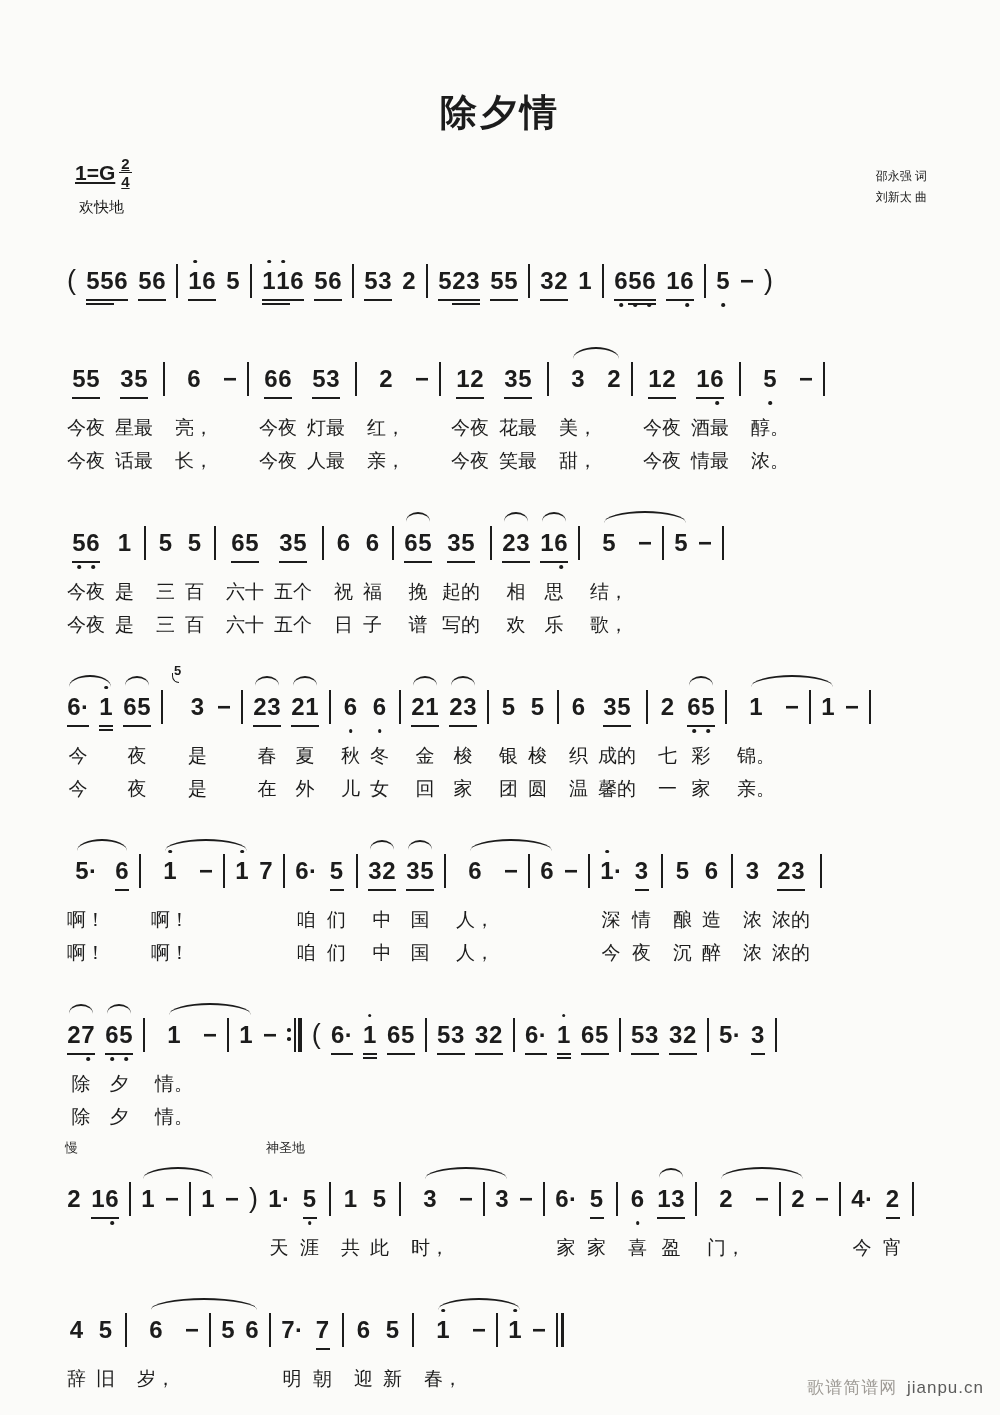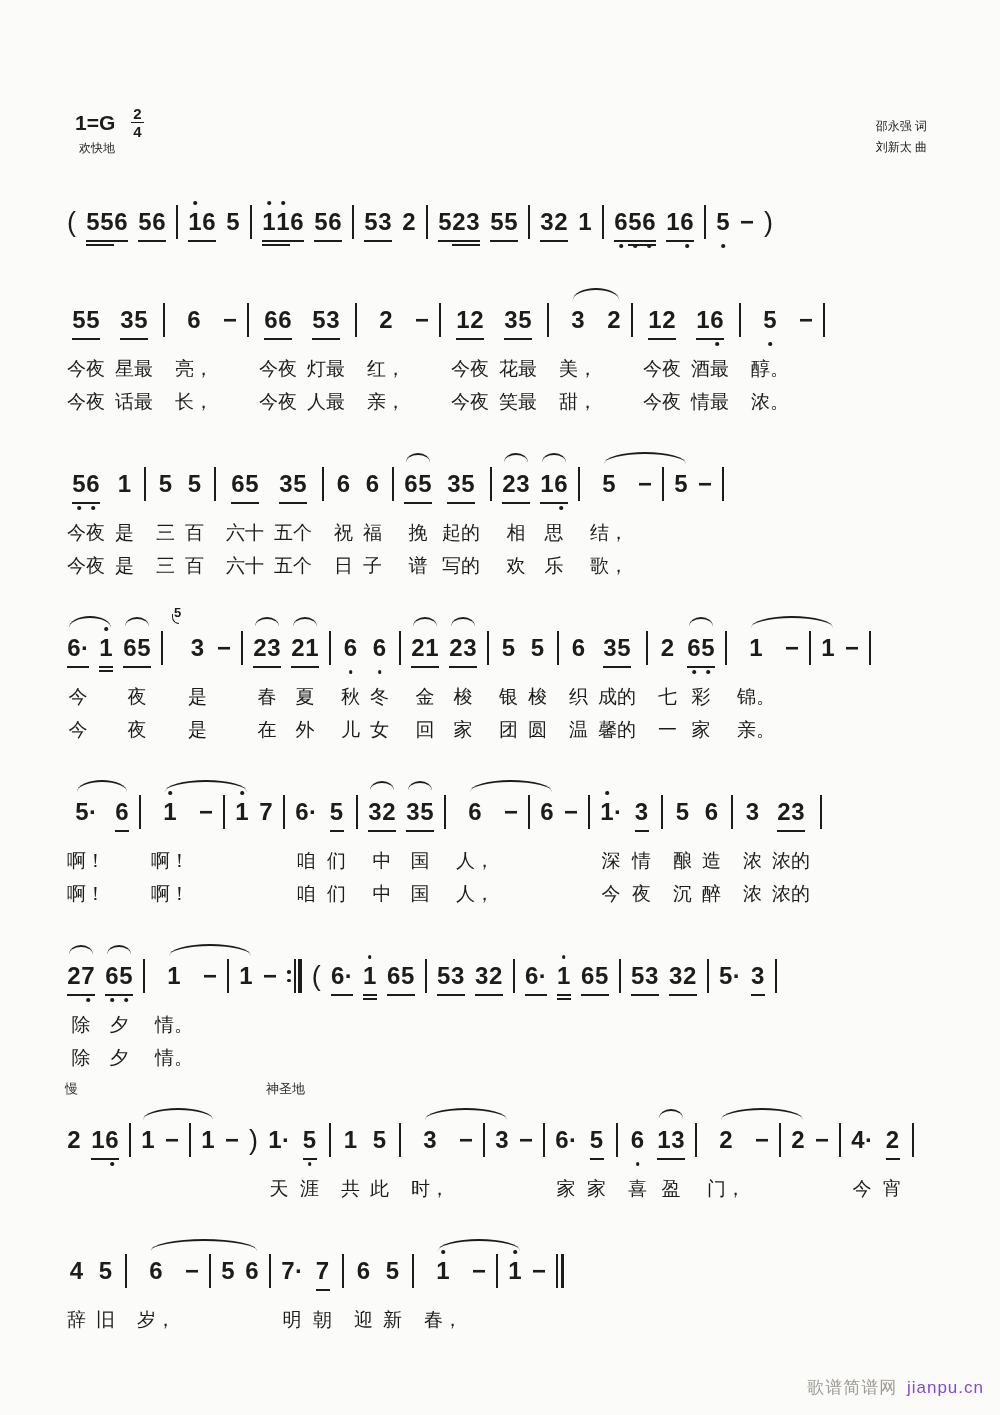--- a/index.html
+++ b/index.html
@@ -7,26 +7,26 @@
     width:1000px;height:1415px;
     background:#fbfbf9;
     color:#1c1c1c;
     font-family:"Liberation Sans","DejaVu Sans",sans-serif;
     position:relative;
     overflow:hidden;
   }
   .page{width:866px;margin:0 auto;padding-top:88px;}
   .title{text-align:center;font-size:37px;font-weight:700;letter-spacing:3px;}
   .meta-row{display:flex;justify-content:space-between;align-items:flex-start;margin-top:18px;padding:0 6px 0 8px;}
-  .key-block{display:flex;align-items:center;font-size:21px;font-weight:600;gap:16px;}
+  .key-block{display:flex;align-items:center;font-size:21px;font-weight:600;gap:4px;text-decoration:underline;}
   .frac{display:inline-flex;flex-direction:column;align-items:center;line-height:1.05;font-size:15px;font-weight:700;}
   .frac .den{border-top:1.6px solid #1c1c1c;padding:1px 2px 0 2px;}
   .frac .num{padding:0 2px;}
   .credits{text-align:right;font-size:12px;line-height:1.75;margin-top:10px;}
-  .tempo{font-size:12px;margin-top:0;padding-left:4px;}
+  .tempo{font-size:15px;margin-top:8px;padding-left:4px;}
   .score{margin-top:26px;}
   .m-line{position:relative;margin-bottom:26px;}
   .tokens{display:flex;align-items:flex-start;gap:10px;flex-wrap:nowrap;}
   .tok{display:flex;flex-direction:column;align-items:center;position:relative;}
   .note-box{position:relative;height:32px;display:flex;align-items:center;margin-top:22px;margin-bottom:18px;font-weight:700;font-size:24px;}
   .ch{position:relative;width:14px;text-align:center;display:inline-block;line-height:1;}
   .ch.dotc{width:8px;}
   .hidot,.lodot{position:absolute;left:50%;transform:translateX(-50%);width:3.6px;height:3.6px;border-radius:50%;background:#1c1c1c;}
   .hidot{top:-9px;}
   .lodot{bottom:-14px;}
@@ -40,26 +40,27 @@
   .paren{font-size:27px;font-weight:400;line-height:1;}
   .grace{font-size:13px;margin-top:-14px;margin-right:-4px;}
   .grace .ch{width:9px;}
   .grace::after{content:"";position:absolute;left:-1px;bottom:4px;width:6px;height:9px;
     border-left:1.5px solid #1c1c1c;border-bottom:1.5px solid #1c1c1c;border-bottom-left-radius:7px;}
   .mark{position:absolute;top:-22px;left:-2px;font-size:13px;font-weight:400;white-space:nowrap;color:#2a2a2a;}
   .ly{height:33px;line-height:30px;font-size:19px;text-align:center;white-space:nowrap;min-width:100%;}
   .tie{position:absolute;height:11px;border-top:2px solid #1c1c1c;border-radius:55% 55% 0 0 / 100% 100% 0 0;}
   .watermark{position:absolute;right:16px;bottom:16px;font-size:17px;letter-spacing:1px;}
   .watermark .site{color:#8f8b85;opacity:.85;margin-left:8px;}
-  .watermark .url{color:#6d28d9;opacity:.85;margin-left:4px;}
+  .watermark .url{color:#404040;opacity:.85;margin-left:4px;}
 </style>
 </head>
 <body>
 
 <div class="page">
+  <div class="title">除夕情</div>
   <div class="meta-row">
     <div>
       <div class="key-block">
         <span>1=G</span>
         <span class="frac">
           <span class="num">2</span>
           <span class="den">4</span>
         </span>
       </div>
       <div class="tempo">欢快地</div>

